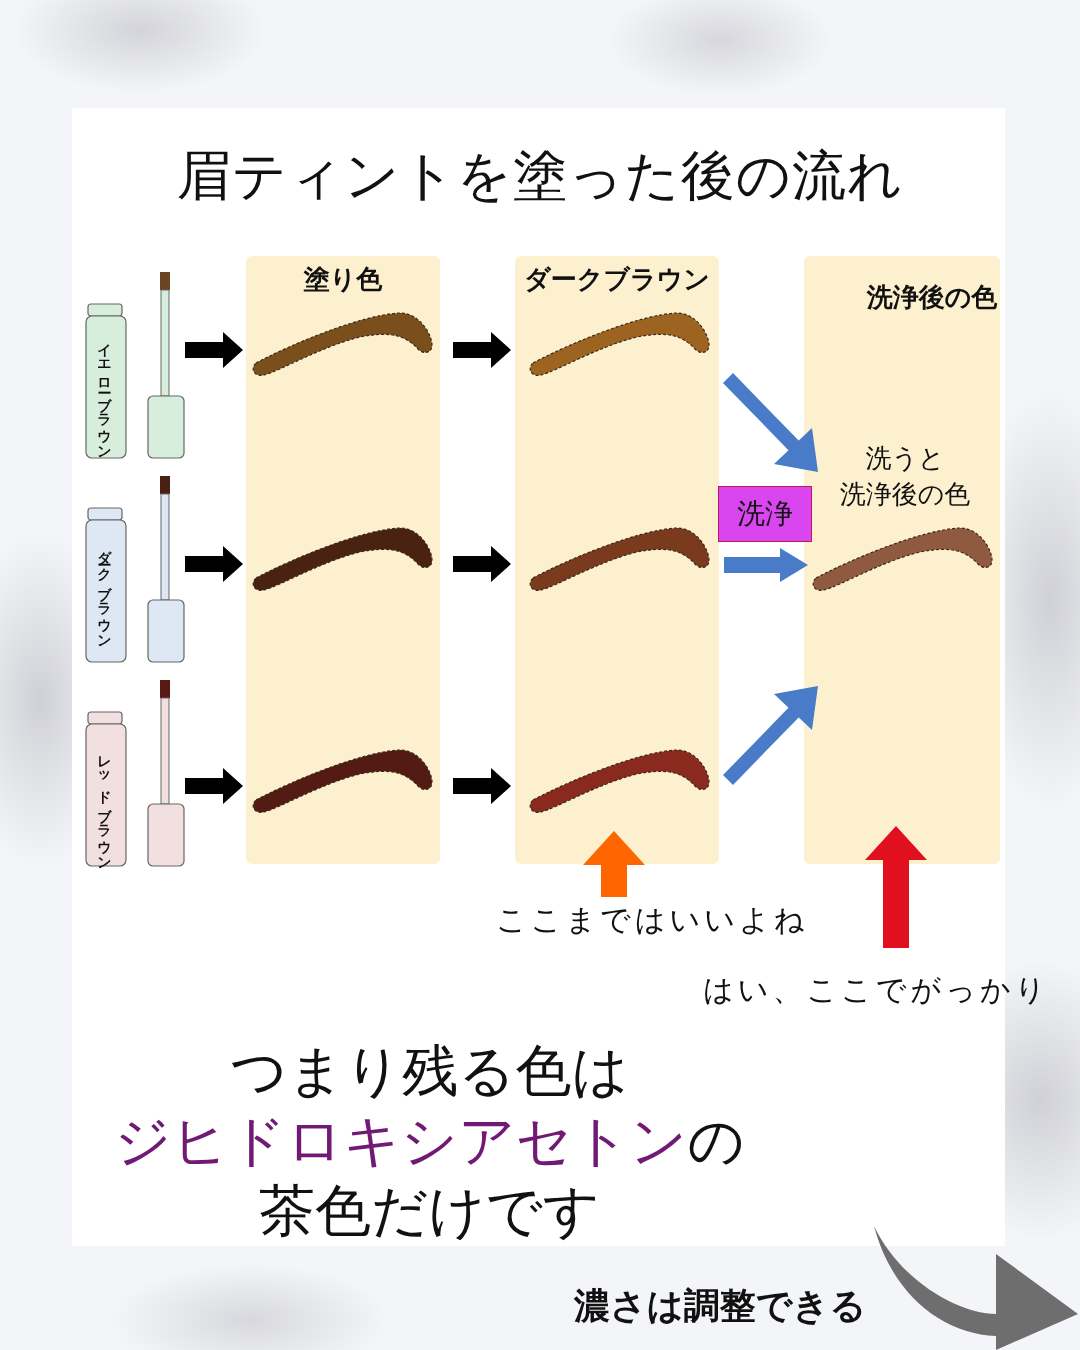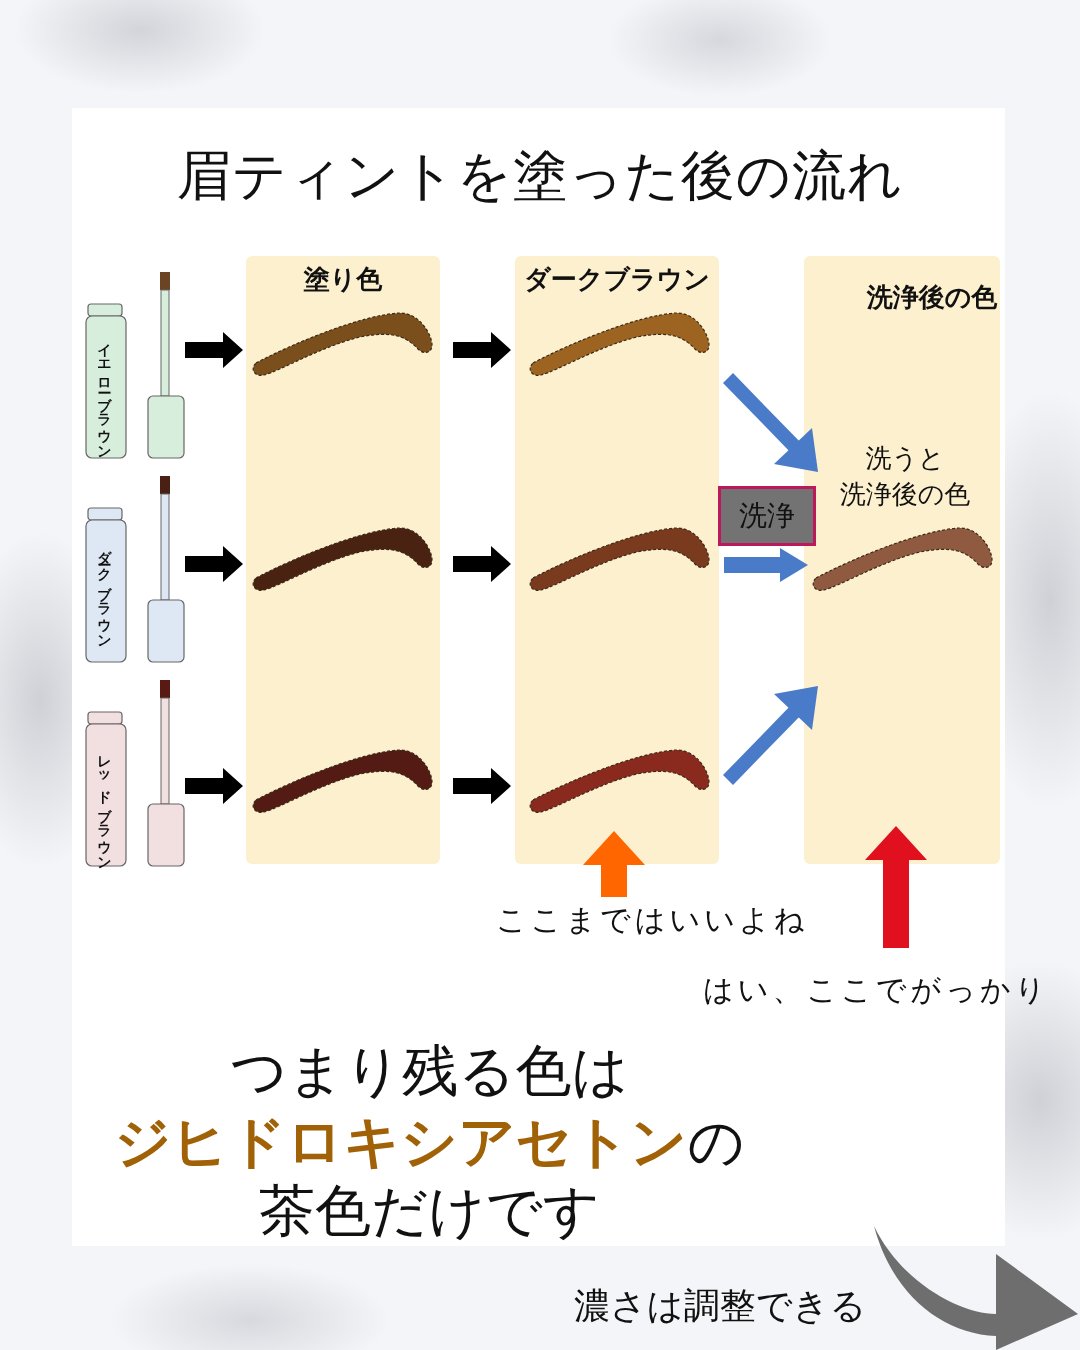--- a/index.html
+++ b/index.html
@@ -31,40 +31,41 @@
       position: absolute; font-size: 26px; color: #111; text-align: center;
       font-family: "DejaVu Sans", sans-serif;
       font-weight: bold;
     }
     .bottle-label {
       position: absolute; writing-mode: vertical-rl; font-size: 14px; font-weight: bold;
       color: #111; letter-spacing: 1px;
     }
     .wash-box {
       position: absolute; left: 718px; top: 486px; width: 92px; height: 54px;
-      background: #737373; border: 3px solid #be185d; display: flex; align-items: center; justify-content: center;
+      background: #d946ef; border: 1px solid #be185d; display: flex; align-items: center; justify-content: center;
       font-size: 28px; color: #111;
     }
     .wash-note {
       position: absolute; left: 830px; top: 440px; width: 150px; text-align: center;
       font-size: 26px; line-height: 36px; color: #111;
     }
     .hand {
       position: absolute; font-size: 30px; color: #111; letter-spacing: 4px;
       font-family: "DejaVu Sans", sans-serif; font-weight: 300;
     }
     .summary {
       position: absolute; left: 0; width: 859px; text-align: center;
       font-family: "DejaVu Serif", "Liberation Serif", serif;
       font-size: 56px; color: #111; line-height: 70px;
     }
-    .summary .accent { color: #a16207; font-weight: bold; }
+    .summary .accent { color: #701a75; }
     .footer-note {
       position: absolute; left: 574px; top: 1282px; font-size: 36px; color: #111;
       font-family: "DejaVu Serif", "Liberation Serif", serif;
+      font-weight: bold;
     }
     svg { position: absolute; overflow: visible; }
   </style>
 </head>
 <body>
 
 <div class="card"></div>
 
 <div class="title">眉ティントを塗った後の流れ</div>
 

